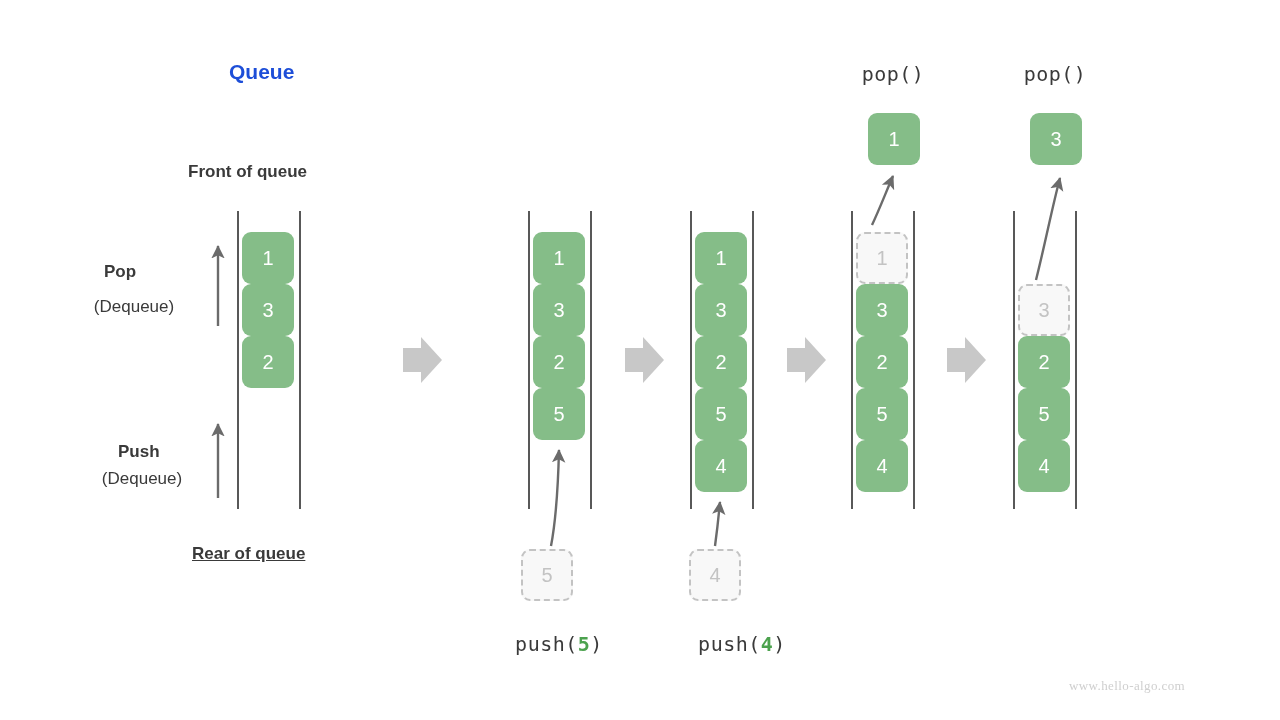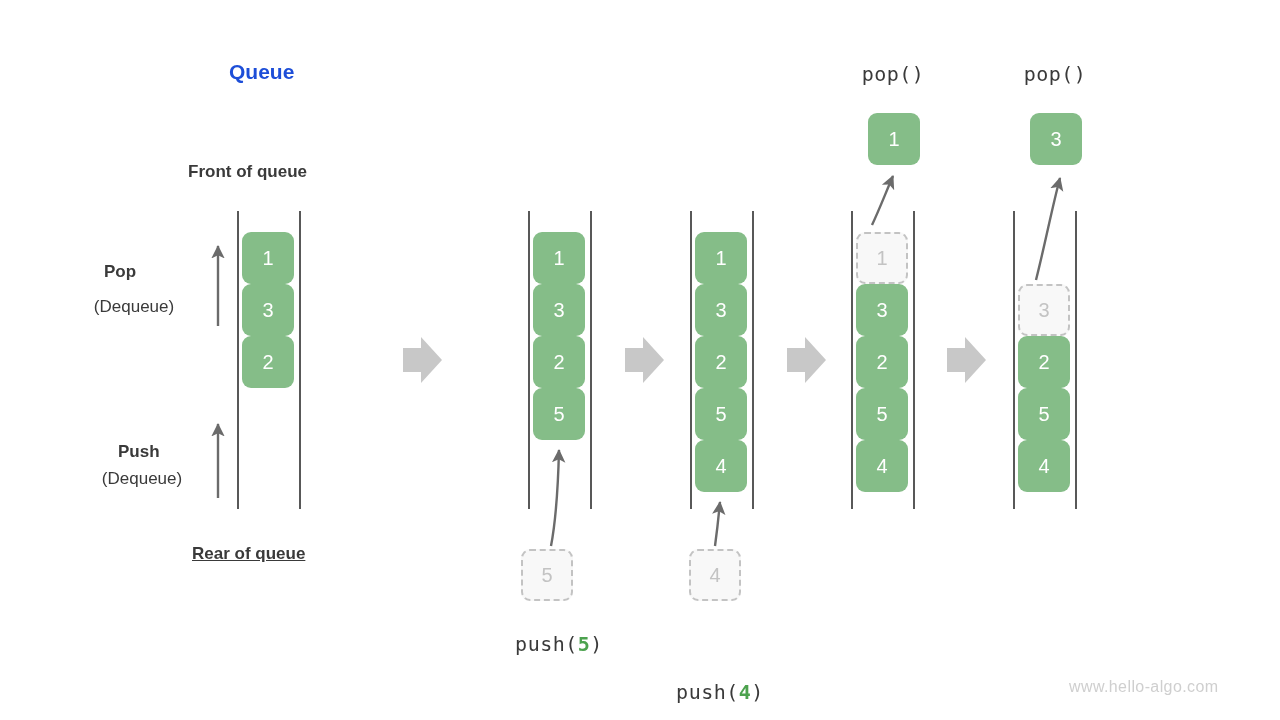--- a/index.html
+++ b/index.html
@@ -44,22 +44,22 @@
     font-family: "DejaVu Sans Mono", monospace;
     font-size: 20px;
     color: #3a3a3a;
     white-space: nowrap;
     text-align: center;
     letter-spacing: 0.5px;
   }
   .mono-label .num { color: #4ca24e; font-weight: bold; }
   .watermark {
     position: absolute;
-    font-family: Liberation Sans, sans-serif;
-    font-size: 16px;
+    font-family: Liberation Serif, serif;
+    font-size: 13px;
     color: #cfcfcf;
     white-space: nowrap;
     letter-spacing: 0.4px;
     text-align: right;
   }
 
   
   .box {
     position: absolute;
     width: 52px;
@@ -135,21 +135,21 @@
   <div class="rail" style="left:752px; top:211px; height:298px;"></div>
 
   <div class="box" style="left:695px; top:232px;">1</div>
   <div class="box" style="left:695px; top:284px;">3</div>
   <div class="box" style="left:695px; top:336px;">2</div>
   <div class="box" style="left:695px; top:388px;">5</div>
   <div class="box" style="left:695px; top:440px;">4</div>
 
   <div class="box ghost" style="left:689px; top:549px;">4</div>
 
-  <div class="mono-label" style="left:667px; top:632px; width:106px;margin-top:48px;"><span>push(</span><span class="num">4</span><span>)</span></div>
+  <div class="mono-label" style="left:689px; top:632px; width:106px;"><span>push(</span><span class="num">4</span><span>)</span></div>
 
   <div class="mono-label" style="left:840px; top:62px; width:106px;">pop()</div>
 
   <div class="box" style="left:868px; top:113px;">1</div>
 
   <div class="rail" style="left:851px; top:211px; height:298px;"></div>
   <div class="rail" style="left:913px; top:211px; height:298px;"></div>
 
   <div class="box ghost" style="left:856px; top:232px;">1</div>
   <div class="box" style="left:856px; top:284px;">3</div>

